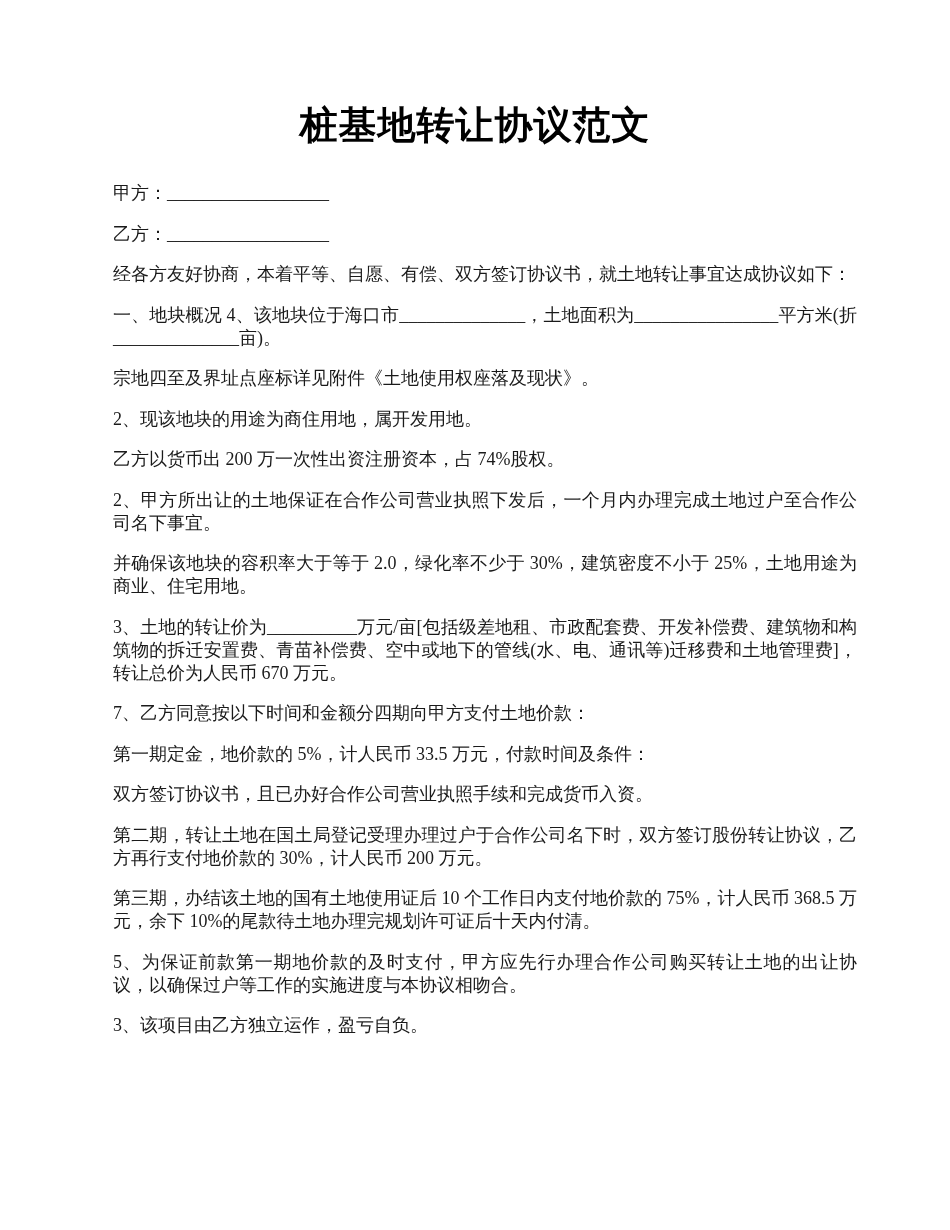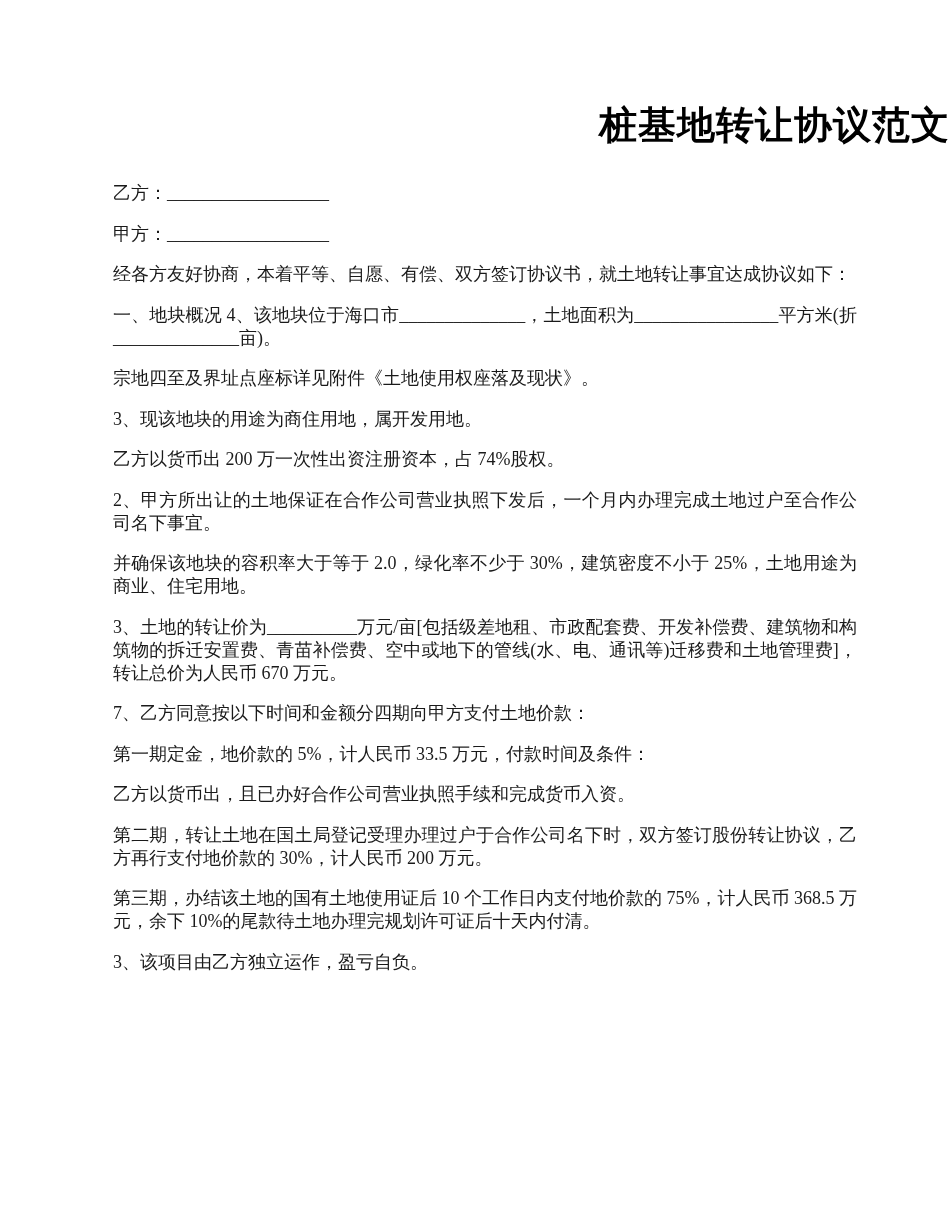--- a/index.html
+++ b/index.html
@@ -12,21 +12,21 @@
     width: 950px;
     height: 1230px;
     background: #ffffff;
     overflow: hidden;
     font-family: "Liberation Serif", "DejaVu Serif", serif;
     color: #1a1a1a;
   }
   .doc-title {
     margin: 0;
     padding-top: 101px;
-    text-align: right;
+    text-align: center;
     font-size: 38px;
     line-height: 48px;
     font-weight: bold;
     color: #000000;
     letter-spacing: 1px;
   }
   .content {
     padding: 33px 93px 0 113px;
   }
   .content p {
@@ -37,30 +37,31 @@
     text-justify: inter-ideograph;
     word-break: break-word;
   }
 </style>
 </head>
 <body>
 
 <div class="page">
   <h1 class="doc-title">桩基地转让协议范文</h1>
   <div class="content">
+    <p>甲方：__________________</p>
     <p>乙方：__________________</p>
-    <p>甲方：__________________</p>
     <p>经各方友好协商，本着平等、自愿、有偿、双方签订协议书，就土地转让事宜达成协议如下：</p>
     <p>一、地块概况 4、该地块位于海口市______________，土地面积为________________平方米(折______________亩)。</p>
     <p>宗地四至及界址点座标详见附件《土地使用权座落及现状》。</p>
-    <p>3、现该地块的用途为商住用地，属开发用地。</p>
+    <p>2、现该地块的用途为商住用地，属开发用地。</p>
     <p>乙方以货币出 200 万一次性出资注册资本，占 74%股权。</p>
     <p>2、甲方所出让的土地保证在合作公司营业执照下发后，一个月内办理完成土地过户至合作公司名下事宜。</p>
     <p>并确保该地块的容积率大于等于 2.0，绿化率不少于 30%，建筑密度不小于 25%，土地用途为商业、住宅用地。</p>
     <p>3、土地的转让价为__________万元/亩[包括级差地租、市政配套费、开发补偿费、建筑物和构筑物的拆迁安置费、青苗补偿费、空中或地下的管线(水、电、通讯等)迁移费和土地管理费]，转让总价为人民币 670 万元。</p>
     <p>7、乙方同意按以下时间和金额分四期向甲方支付土地价款：</p>
     <p>第一期定金，地价款的 5%，计人民币 33.5 万元，付款时间及条件：</p>
-    <p>乙方以货币出，且已办好合作公司营业执照手续和完成货币入资。</p>
+    <p>双方签订协议书，且已办好合作公司营业执照手续和完成货币入资。</p>
     <p>第二期，转让土地在国土局登记受理办理过户于合作公司名下时，双方签订股份转让协议，乙方再行支付地价款的 30%，计人民币 200 万元。</p>
     <p>第三期，办结该土地的国有土地使用证后 10 个工作日内支付地价款的 75%，计人民币 368.5 万元，余下 10%的尾款待土地办理完规划许可证后十天内付清。</p>
+    <p>5、为保证前款第一期地价款的及时支付，甲方应先行办理合作公司购买转让土地的出让协议，以确保过户等工作的实施进度与本协议相吻合。</p>
     <p>3、该项目由乙方独立运作，盈亏自负。</p>
   </div>
 </div>
 
 </body></html>

